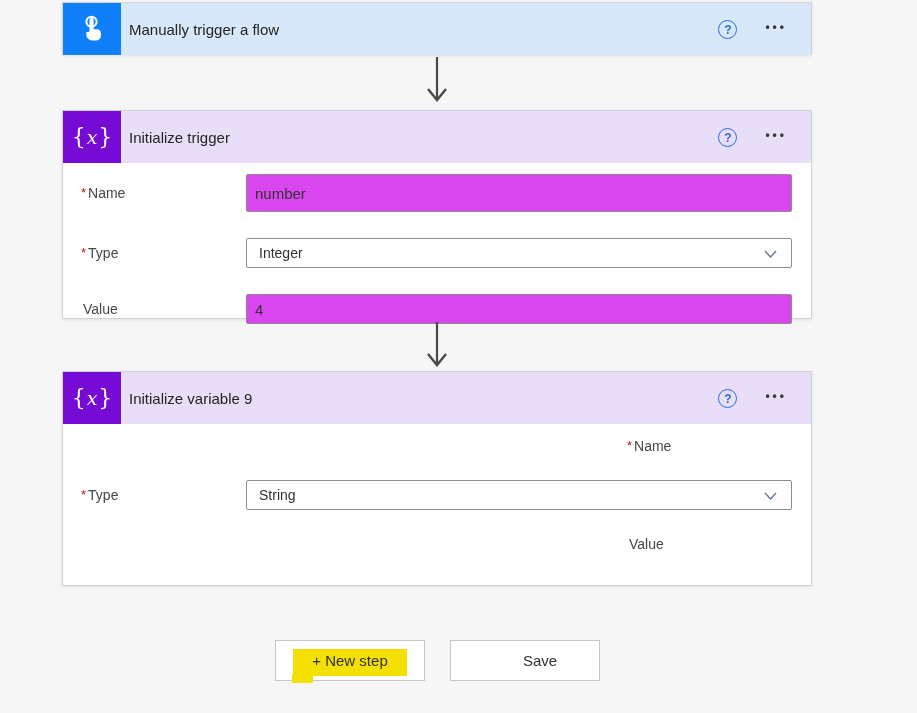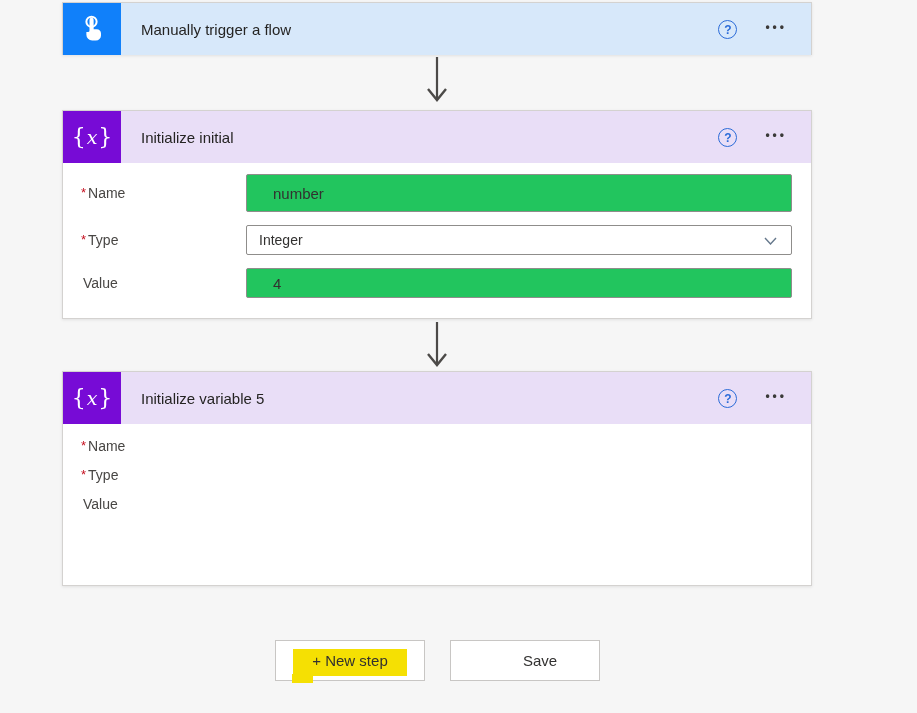--- a/index.html
+++ b/index.html
@@ -13,42 +13,42 @@
     box-shadow:0 1px 3px rgba(0,0,0,.09);
   }
   .card-header{display:flex;align-items:stretch;height:52px;cursor:pointer;}
   .icon-tile{
     width:58px;flex:none;display:flex;align-items:center;justify-content:center;color:#fff;
   }
   .tile-blue{background:#1080fa;}
   .tile-purple{background:#770bd6;}
   .hdr-blue{background:#d7e8fa;}
   .hdr-purple{background:#e9def7;}
-  .card-title{align-self:center;margin-left:20px;font-size:15px;color:#252423;}
+  .card-title{align-self:center;margin-left:8px;font-size:15px;color:#252423;}
   .header-actions{margin-left:auto;display:flex;align-items:center;gap:28px;padding-right:24px;}
   .help-icon{
     width:19px;height:19px;border:1.5px solid #2b6bd8;border-radius:50%;
     color:#2b6bd8;font-size:12px;line-height:19px;text-align:center;box-sizing:border-box;
     cursor:pointer;font-weight:bold;
   }
   .menu-icon{
     color:#3b3a39;font-size:12px;letter-spacing:3px;font-weight:700;cursor:pointer;
     padding-bottom:4px;
   }
   .vbrace{font-family:"DejaVu Serif",serif;font-size:22px;line-height:1;}
   .vx{font-family:"DejaVu Serif",serif;font-style:italic;font-size:19px;line-height:1;margin:0 1px;}
   .card-body{padding:11px 19px 0 18px;}
   .card-body.pad-lg{padding-top:14px;}
-  .field-row{display:flex;align-items:center;margin-bottom:13px;}
+  .field-row{display:flex;align-items:center;margin-bottom:26px;justify-content:flex-end;}
   .field-label{width:165px;flex:none;font-size:14px;color:#484644;}
   .req{color:#c50f1f;font-size:13px;margin-right:2px;vertical-align:top;}
   .text-input{
-    flex:1;height:30px;border:1px solid #8f8d8b;border-radius:2px;background:#22c55e;
+    flex:1;height:30px;border:1px solid #8f8d8b;border-radius:2px;background:#d946ef;
     font-family:"Liberation Sans",sans-serif;font-size:15px;color:#323130;
-    padding:0 26px;box-sizing:border-box;outline:none;min-width:0;
+    padding:0 8px;box-sizing:border-box;outline:none;min-width:0;
   }
   .text-input::placeholder{color:#a19f9d;}
   .tall .text-input{height:38px;}
   .combo{
     flex:1;height:30px;border:1px solid #8f8d8b;border-radius:2px;background:#fff;
     display:flex;align-items:center;justify-content:space-between;
     padding:0 14px 0 12px;box-sizing:border-box;font-size:14px;color:#323130;cursor:pointer;
   }
   .arrow{position:absolute;left:424px;}
   .btn{
@@ -88,21 +88,21 @@
     <polyline points="4,32 13,43 22,32" fill="none" stroke="#4c4a48" stroke-width="2.4"></polyline>
   </svg>
 
   <div class="card" style="top:110px;height:209px;">
     <div class="card-header hdr-purple">
       <div class="icon-tile tile-purple">
         <span class="vbrace">{</span>
           <span class="vx">x</span>
           <span class="vbrace">}</span>
       </div>
-      <div class="card-title">Initialize initial</div>
+      <div class="card-title">Initialize trigger</div>
       <div class="header-actions">
         <div class="help-icon">?</div>
         <div class="menu-icon">•••</div>
       </div>
     </div>
     <div class="card-body">
       <div class="field-row tall">
         <div class="field-label"><span class="req">*</span><span>Name</span></div>
         <input class="text-input" type="text" value="number" style="">
       </div>
@@ -129,32 +129,40 @@
     <polyline points="4,32 13,43 22,32" fill="none" stroke="#4c4a48" stroke-width="2.4"></polyline>
   </svg>
 
   <div class="card" style="top:371px;height:215px;">
     <div class="card-header hdr-purple">
       <div class="icon-tile tile-purple">
         <span class="vbrace">{</span>
           <span class="vx">x</span>
           <span class="vbrace">}</span>
       </div>
-      <div class="card-title">Initialize variable 5</div>
+      <div class="card-title">Initialize variable 9</div>
       <div class="header-actions">
         <div class="help-icon">?</div>
         <div class="menu-icon">•••</div>
       </div>
     </div>
     <div class="card-body pad-lg">
       <div class="field-row tall">
         <div class="field-label"><span class="req">*</span><span>Name</span></div>
       </div>
       <div class="field-row">
         <div class="field-label"><span class="req">*</span><span>Type</span></div>
+        <div class="combo">
+          <span>String</span>
+          <span>
+            <svg width="13" height="8" viewBox="0 0 13 8">
+                <polyline points="1,1 6.5,7 12,1" fill="none" stroke="#66788c" stroke-width="1.4"></polyline>
+              </svg>
+          </span>
+        </div>
       </div>
       <div class="field-row">
         <div class="field-label"><span class="req"></span><span>Value</span></div>
       </div>
     </div>
   </div>
 
   <button class="btn btn-newstep">
     <span class="hl"></span>
     <span class="hl-tail"></span>

